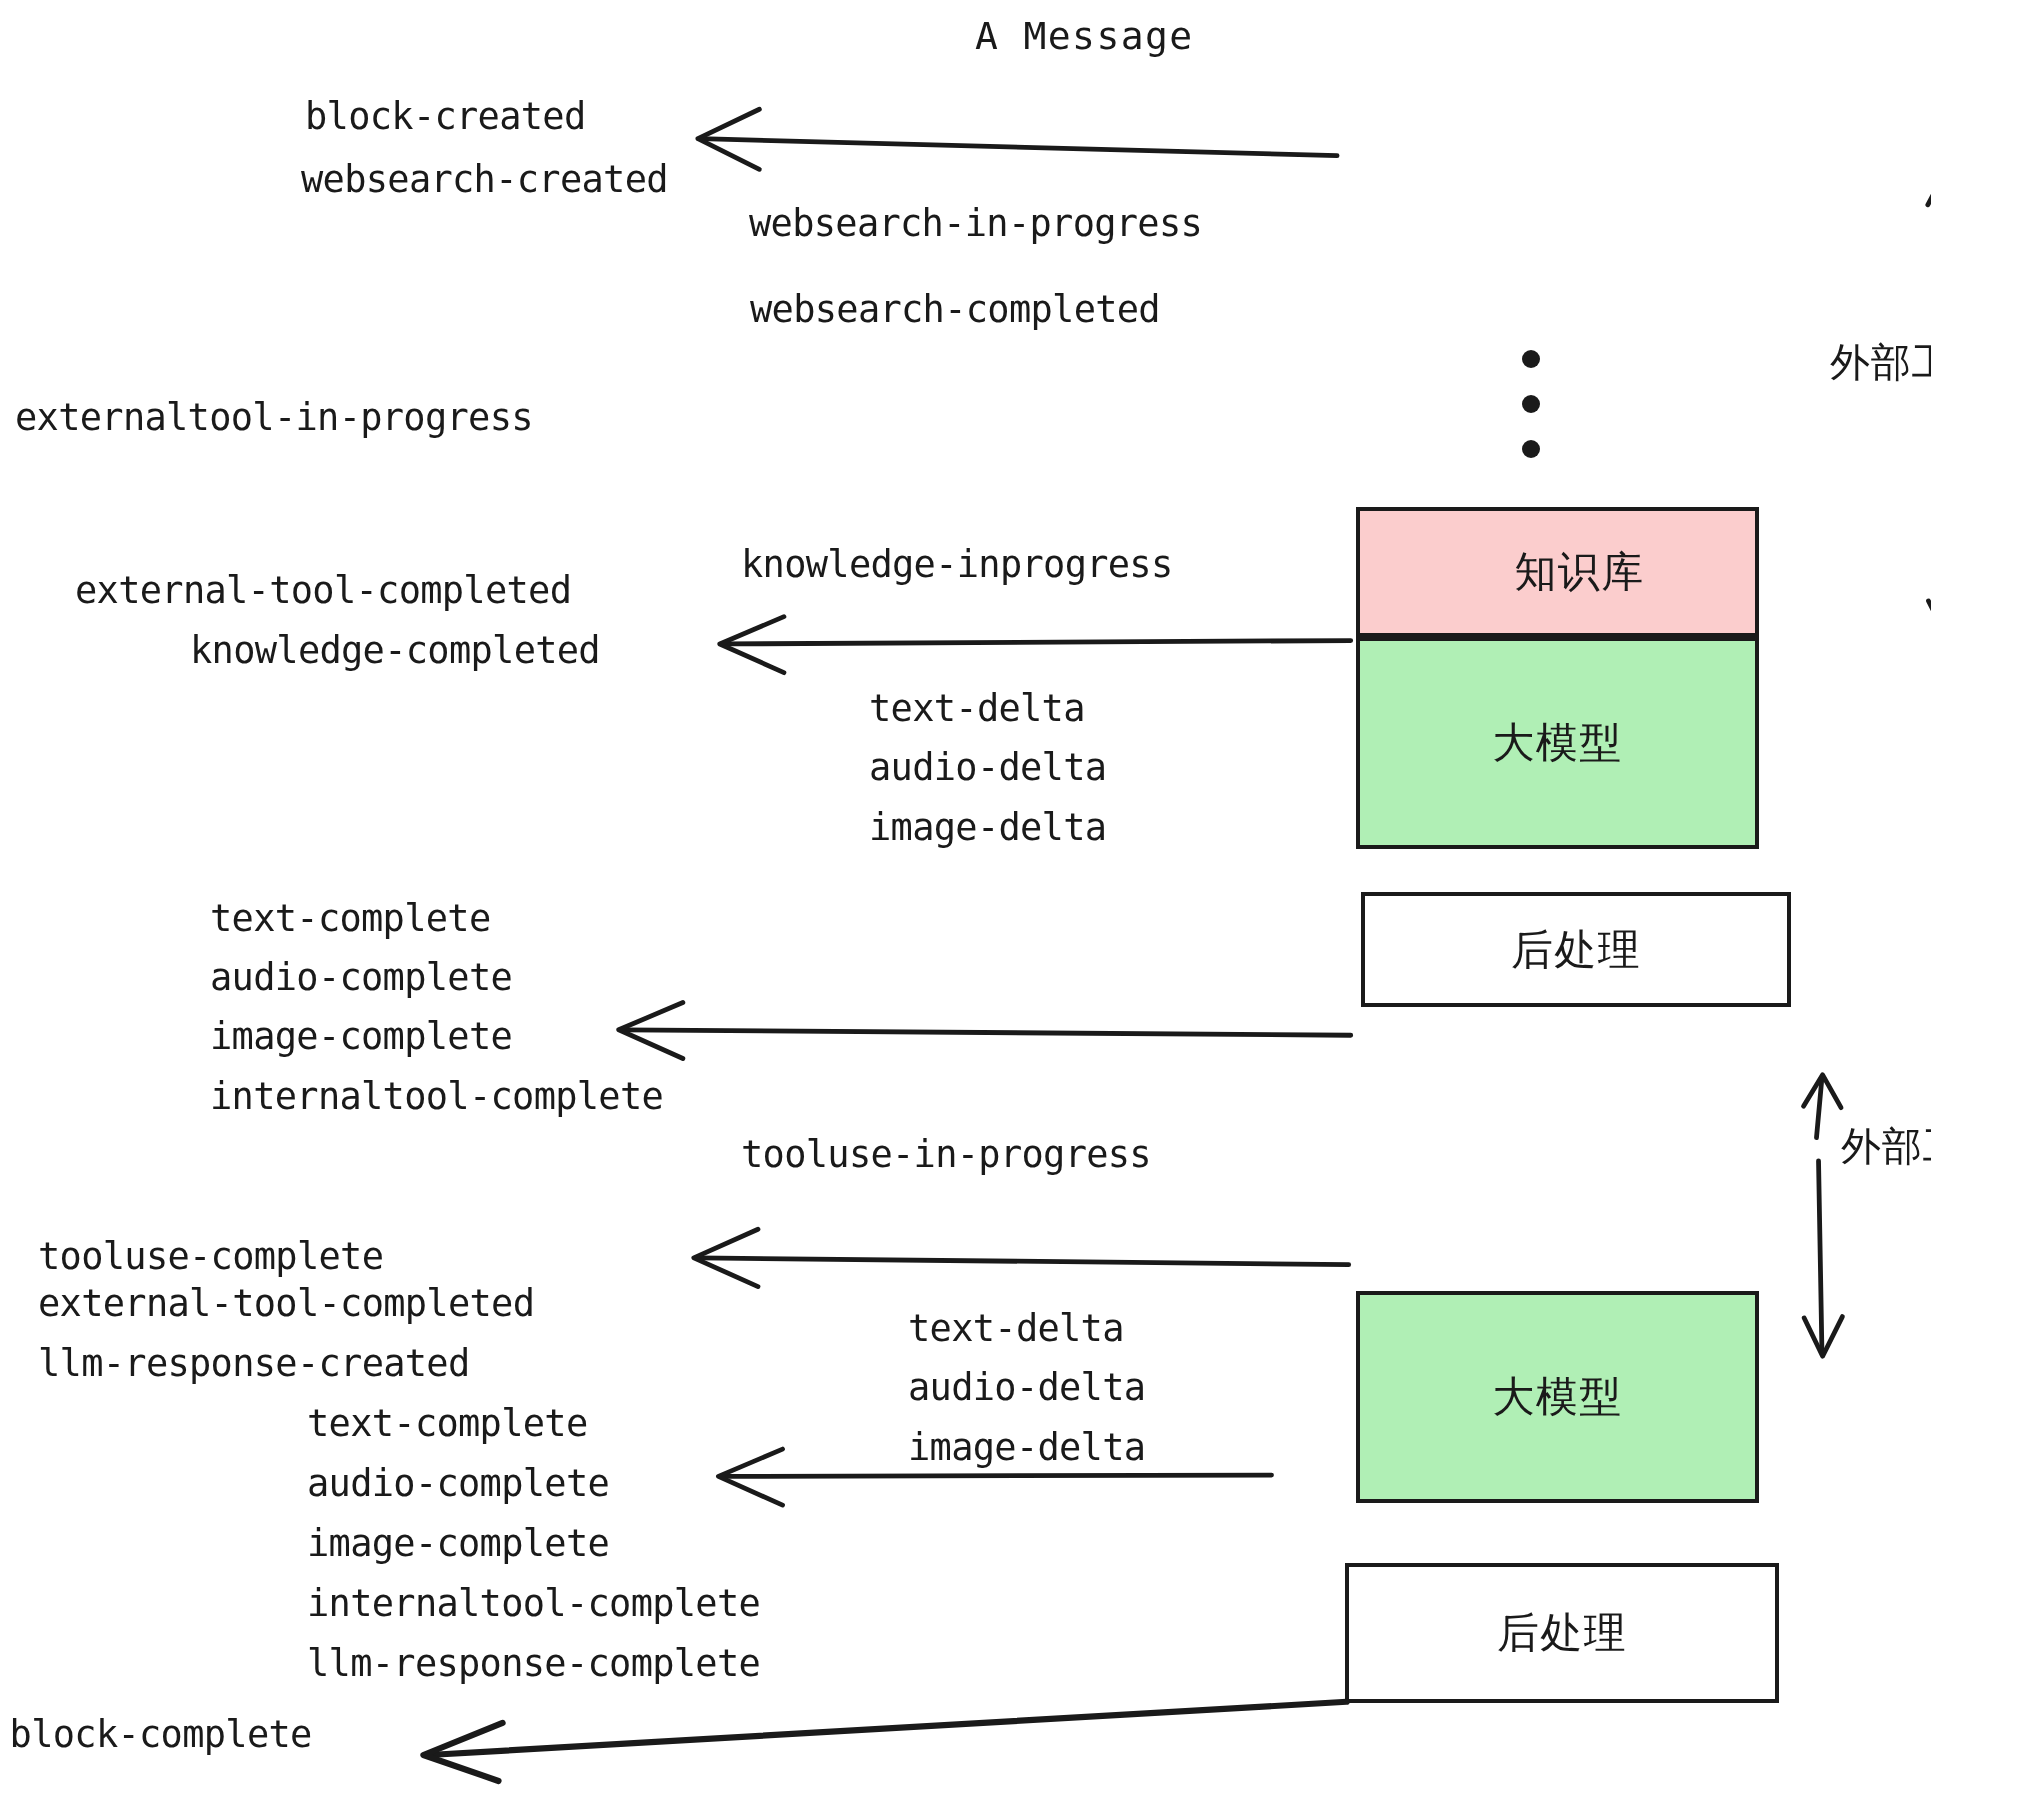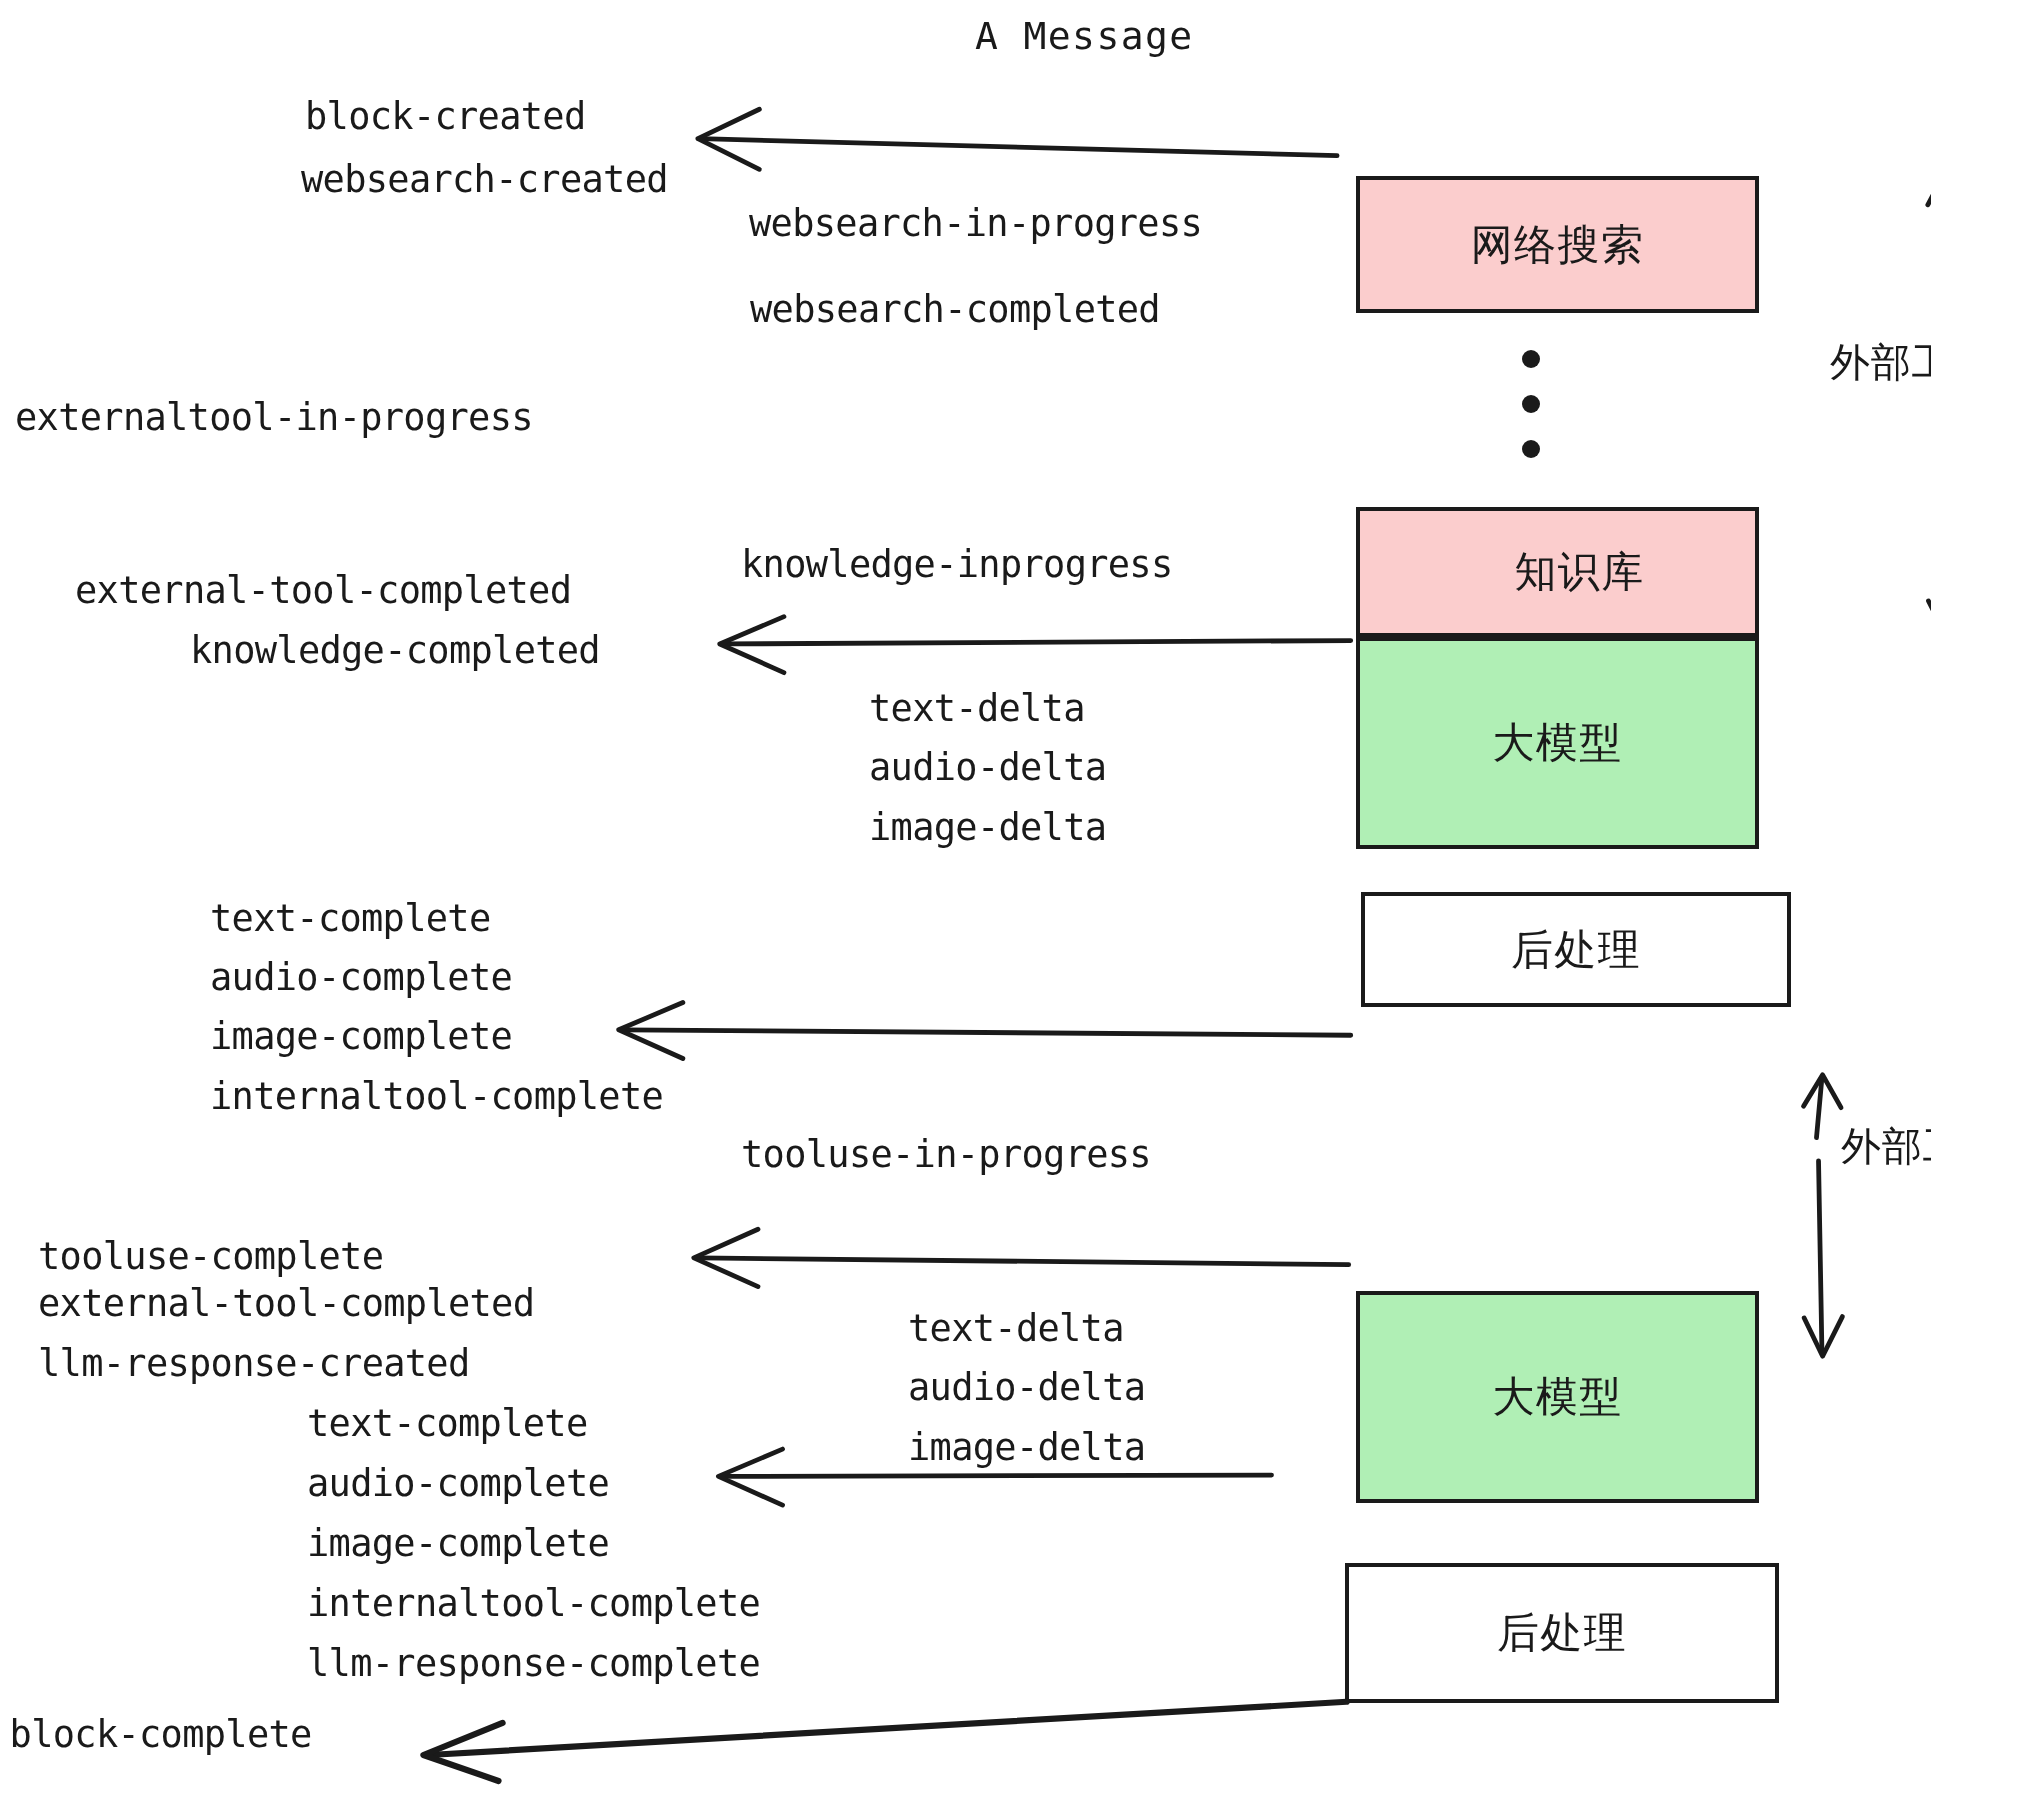--- a/index.html
+++ b/index.html
@@ -69,23 +69,20 @@
     pointer-events:none;
   }
 </style>
 </head>
 <body>
 
 <div id="stage">
 
   <div class="title" style="left:975px; top:13.7px;">A Message</div>
 
-  <div class="box" style="left:1356px; top:176px; width:403px; height:137px; background:#FBCDCD;">
-    <span class="boxlabel">网络搜索</span>
-  </div>
 
   <div class="box" style="left:1356px; top:507px; width:403px; height:130px; background:#FBCDCD;padding-left:44px;">
     <span class="boxlabel">知识库</span>
   </div>
 
   <div class="box" style="left:1356px; top:637px; width:403px; height:212px; background:#B0EFB5;">
     <span class="boxlabel">大模型</span>
   </div>
 
   <div class="box" style="left:1361px; top:892px; width:430px; height:115px; background:#FFFFFF;">

